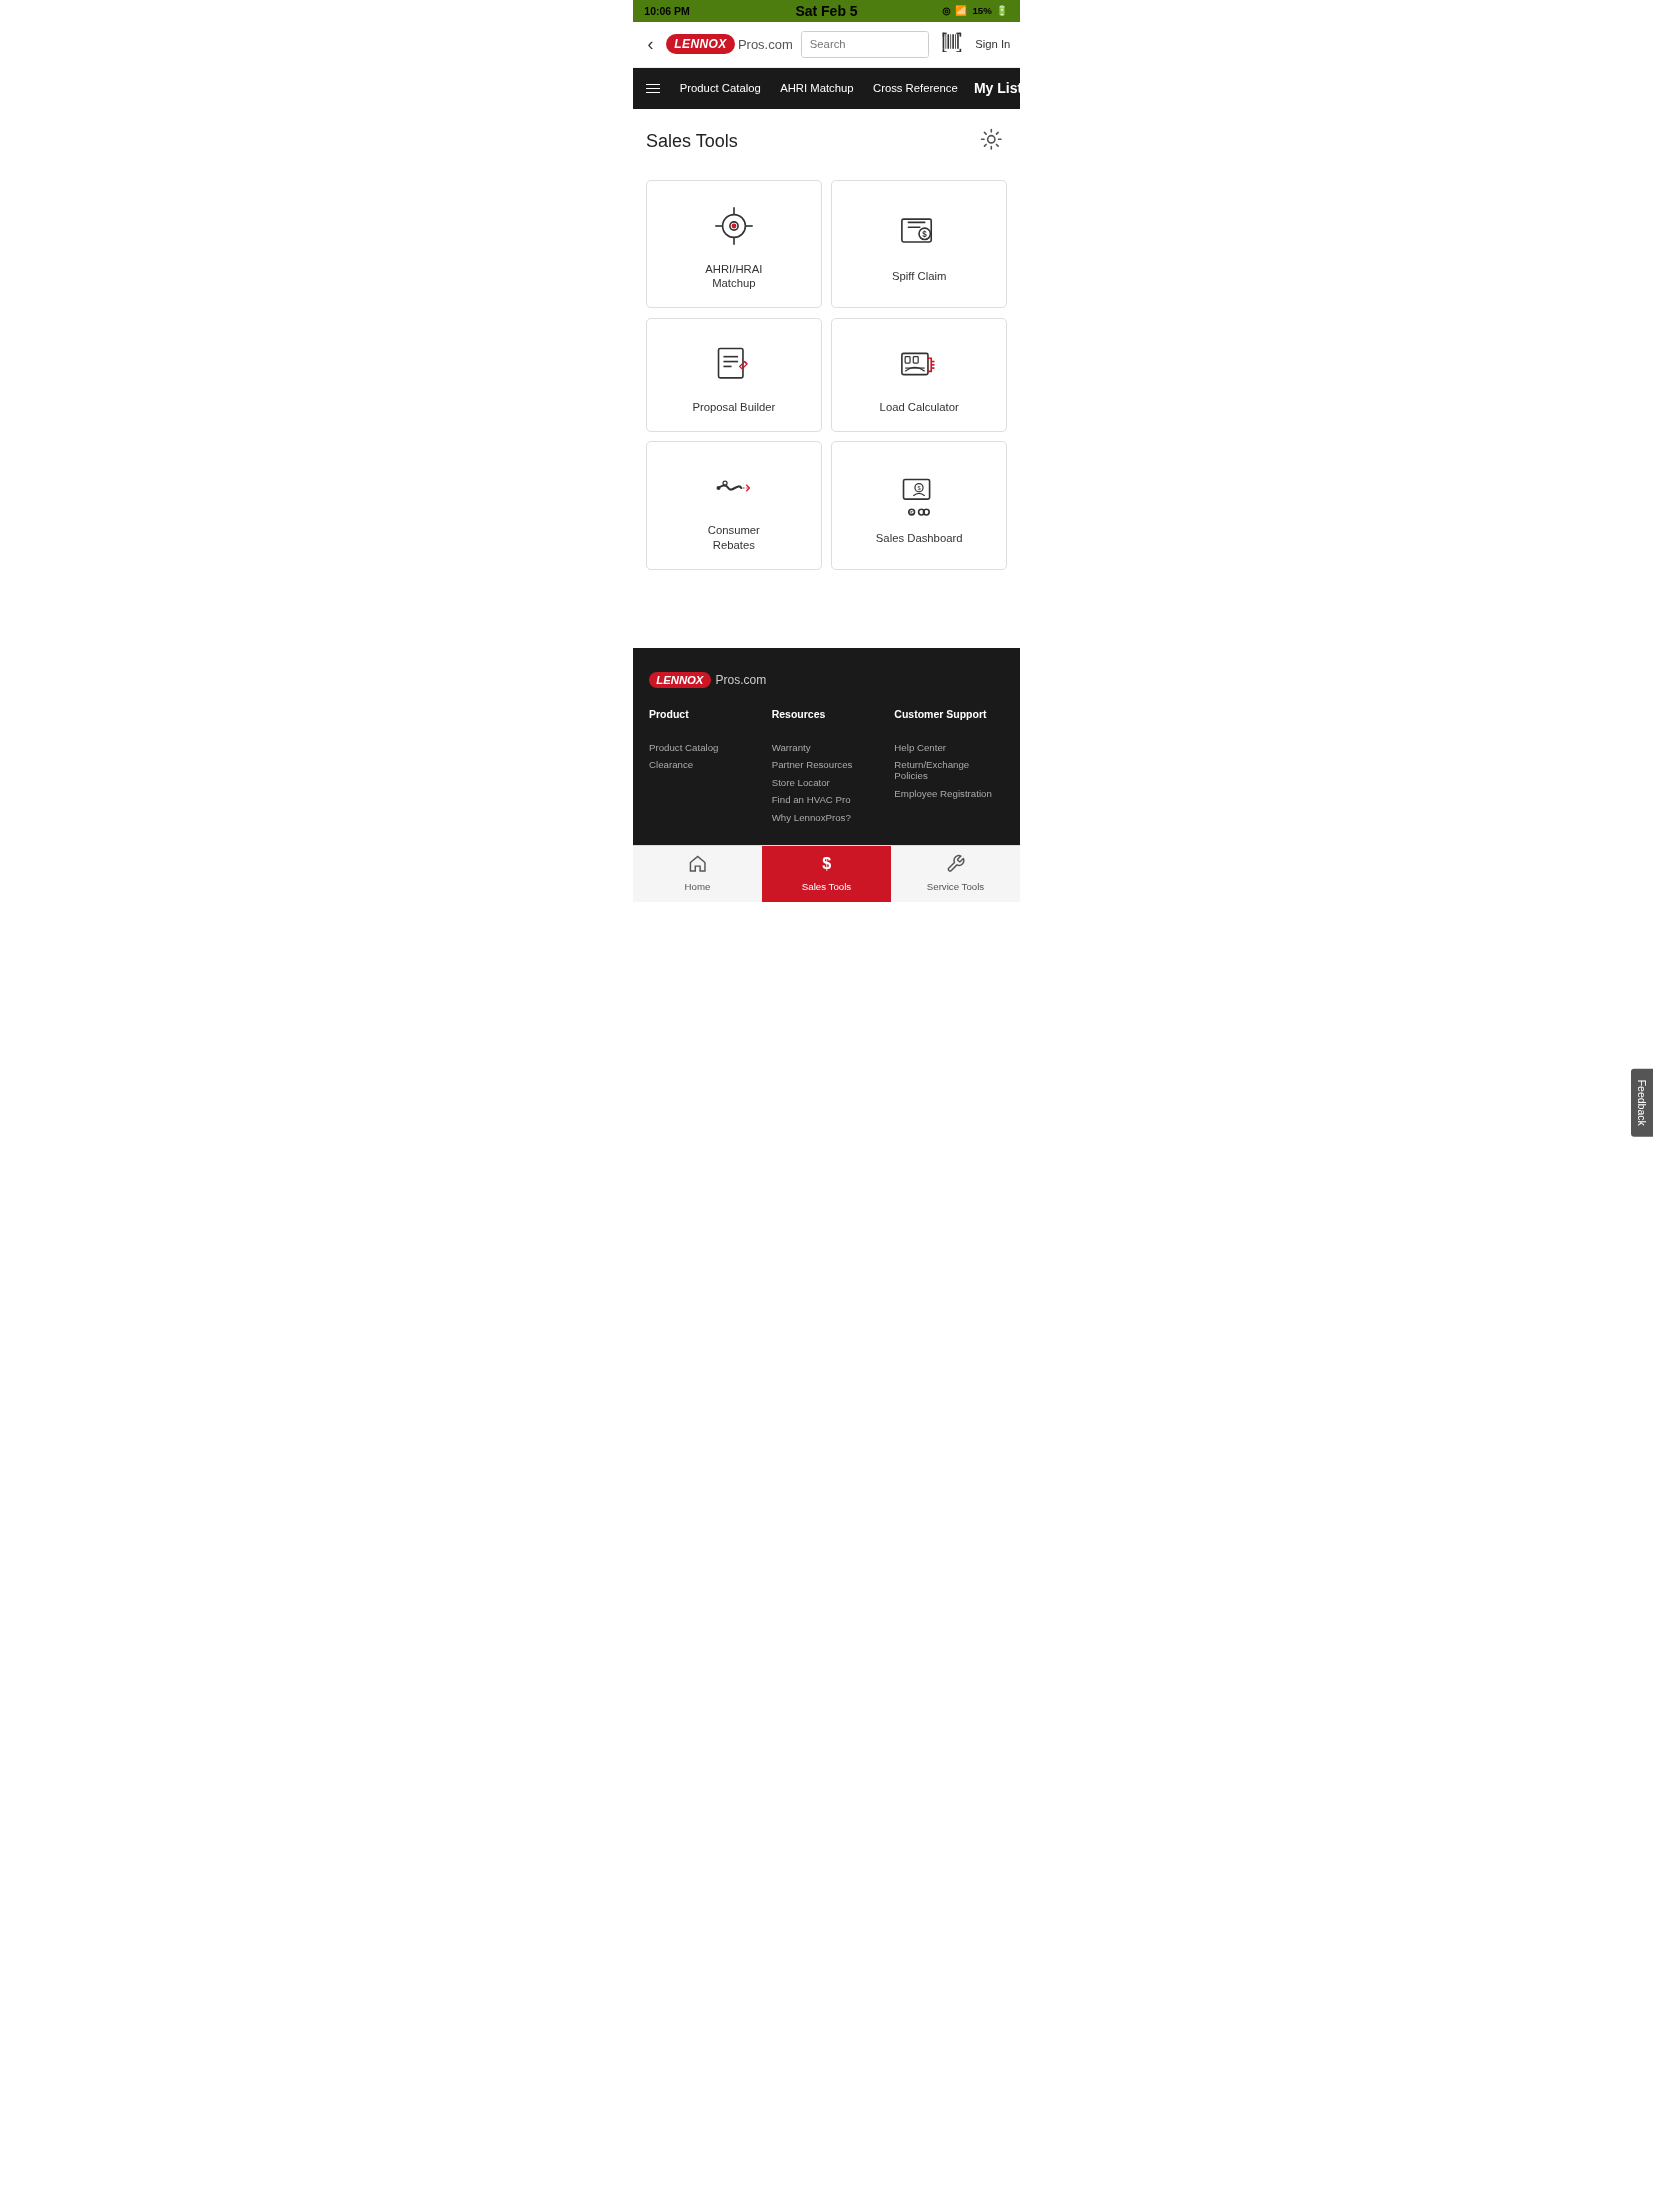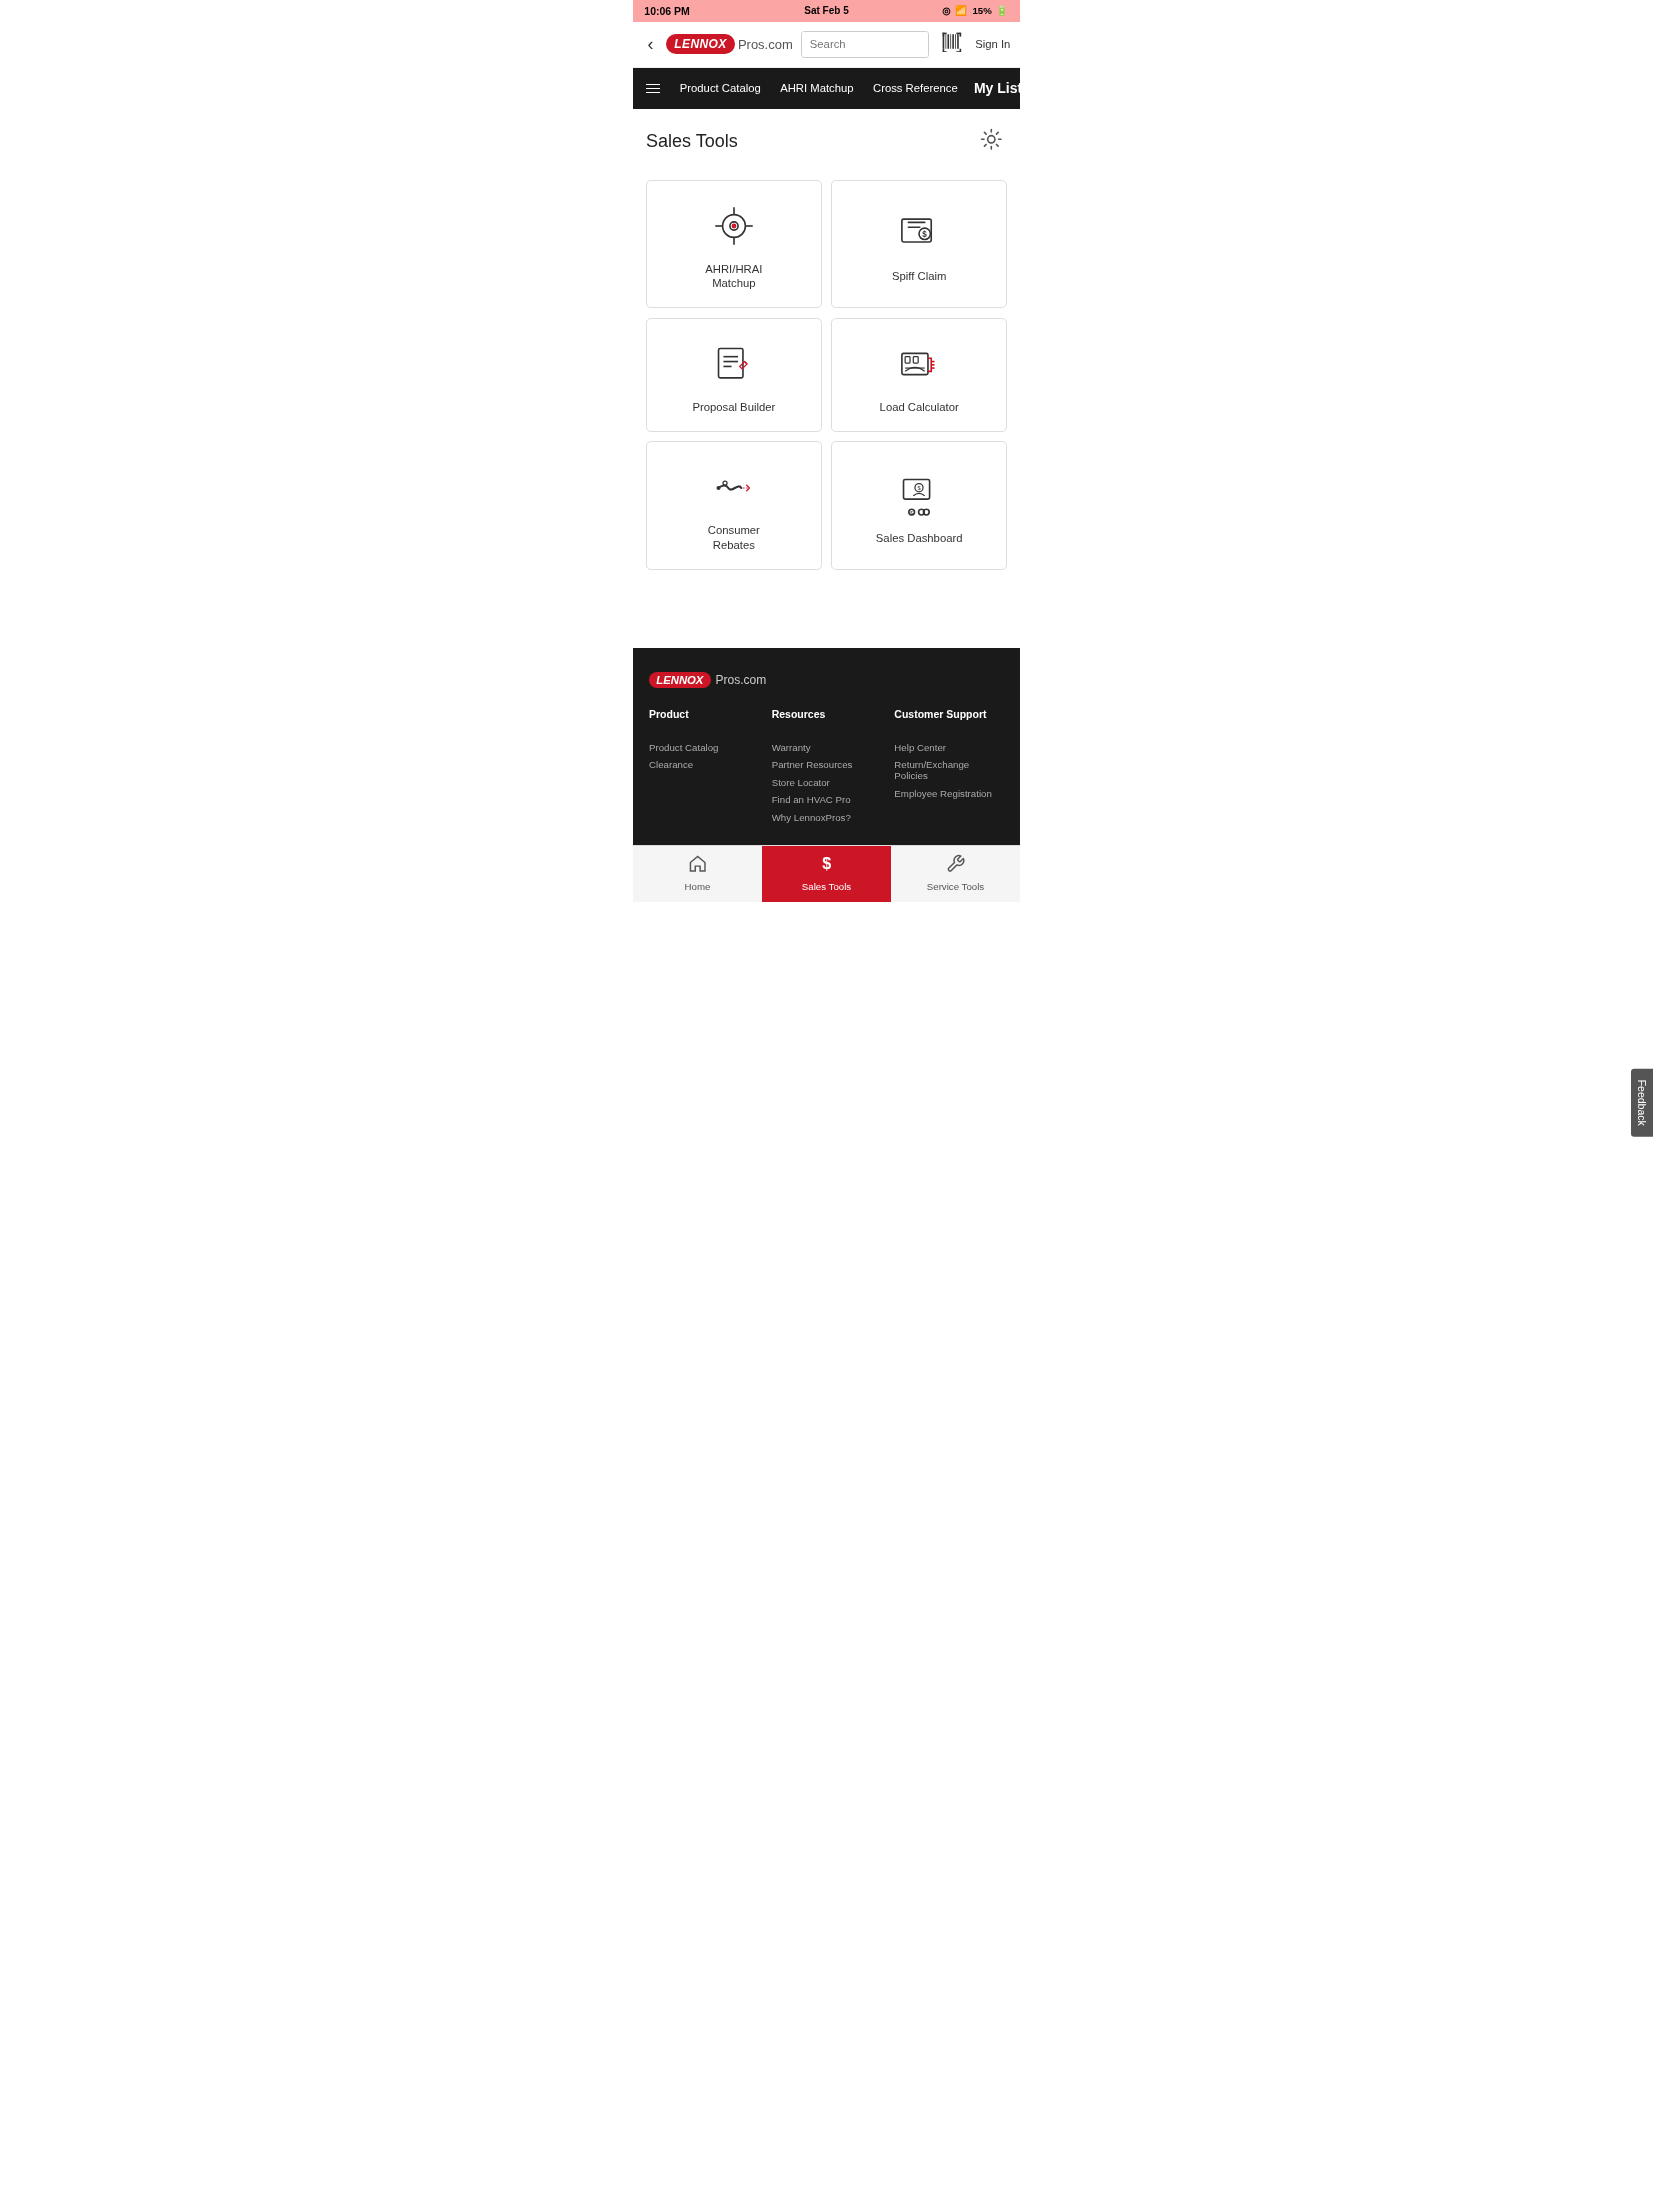--- a/index.html
+++ b/index.html
@@ -2,21 +2,21 @@
 <html style="font-size:13px"><head>
   <meta charset="utf-8">
   <meta name="viewport" content="width=device-width, initial-scale=1">
   <style>
     * { box-sizing: border-box; margin: 0; padding: 0; }
     body { font-family: -apple-system, BlinkMacSystemFont, 'Segoe UI', Arial, sans-serif; background: #fff; max-width: 387px; margin: 0 auto; }
 
     
     .status-bar {
       display: flex; justify-content: space-between; align-items: center;
-      padding: 4.8px 11.3px; font-size: 10.5px; font-weight: 600; background: #fca5a5;
+      padding: 4.8px 11.3px; font-size: 10.5px; font-weight: 600; background: #4d7c0f;
     }
     .status-right { display: flex; align-items: center; gap: 4.8px; font-size: 9.7px; }
 
     
     .header {
       display: flex; align-items: center; padding: 6.5px 9.7px; gap: 8px; background: #fff;
       border-bottom: 0.8px solid #eee;
     }
     .back-btn { font-size: 18px; color: #333; cursor: pointer; background: none; border: none; padding: 3.2px 4.8px; }
     .logo-area { display: flex; align-items: center; gap: 3.2px; flex: 0 0 auto; }
@@ -115,21 +115,21 @@
       background: #555; color: #fff; writing-mode: vertical-rl; text-orientation: mixed;
       padding: 11.3px 4.8px; font-size: 10.5px; cursor: pointer; border: none;
       border-radius: 3.2px 0 0 3.2px; z-index: 100;
     }
   </style>
 </head>
 <body>
 
 <div class="status-bar">
   <span>10:06 PM</span>
-  <span style="position:absolute;left:50%;transform:translateX(-50%);font-size:10px;font-weight:600;">Sat Feb 5</span>
+  <span style="position:absolute;left:50%;transform:translateX(-50%);font-size:14px;font-weight:600;">Sat Feb 5</span>
   <div class="status-right">
     <span>◎</span>
     <span>📶</span>
     <span>15%</span>
     <span>🔋</span>
   </div>
 </div>
 
 <div class="header">
   <button class="back-btn">‹</button>

